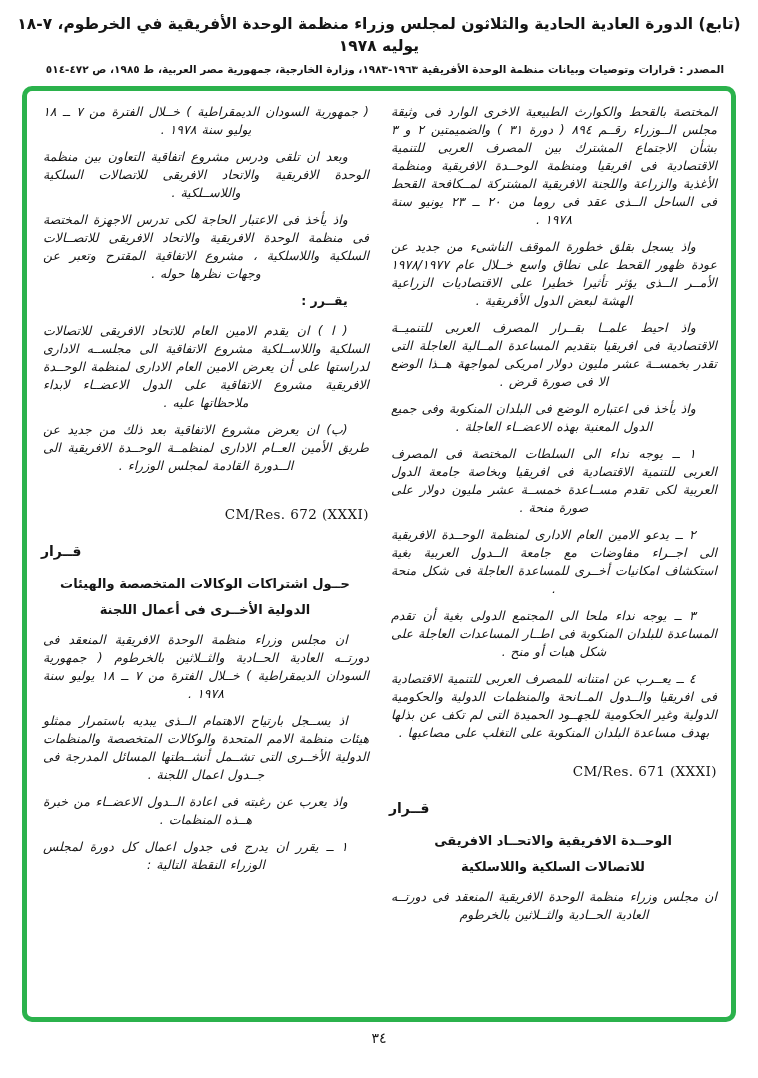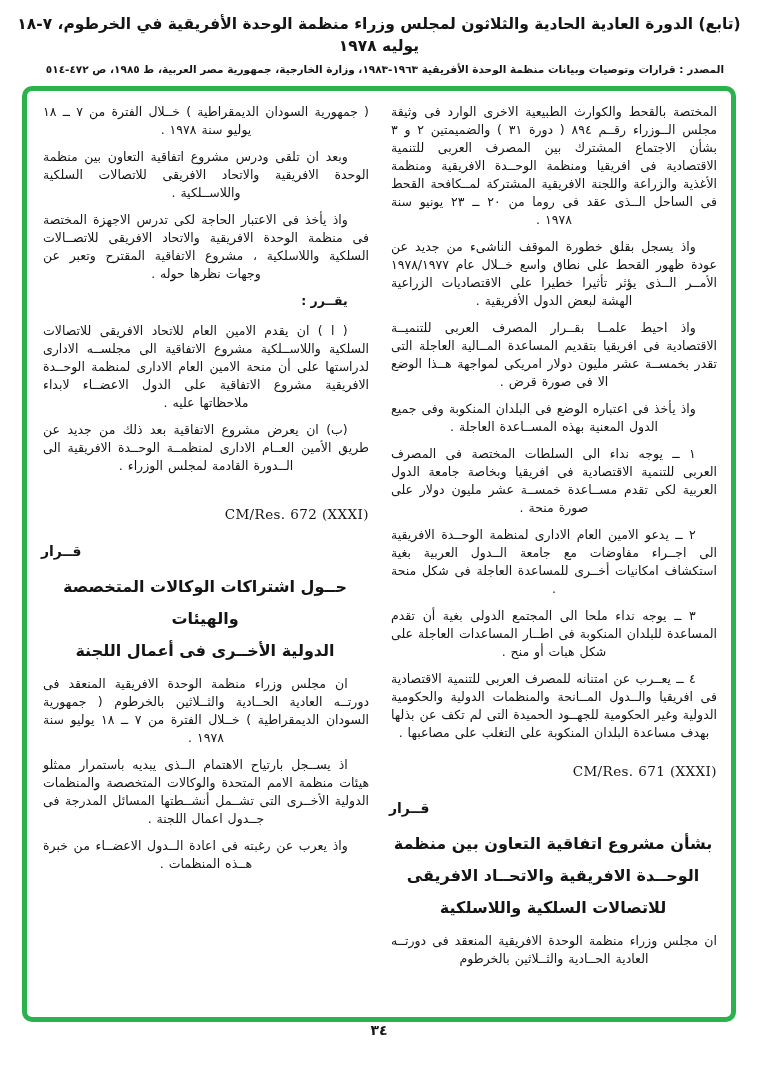--- a/index.html
+++ b/index.html
@@ -61,20 +61,21 @@
     font-size: 12.5px;
     line-height: 1.44;
     text-align: justify;
   }
   .para {
     margin: 0 0 9px 2px;
     text-indent: 1.7em;
     text-align: justify;
     text-align-last: center;
     word-spacing: 1px;
+    font-style: italic;
   }
   .para.cont {
     text-indent: 0;
   }
   .decides-label {
     text-align: right;
     padding-right: 1.7em;
     margin: 4px 0 12px 0;
     font-weight: bold;
   }
@@ -94,78 +95,78 @@
     font-weight: bold;
     font-size: 14px;
     margin: 16px 0 10px 0;
   }
   .res-title {
     margin: 2px 0 8px 0;
   }
   .res-title-line {
     text-align: center;
     font-weight: bold;
-    font-size: 16px;
+    font-size: 13px;
     line-height: 2.0;
   }
   .page-footer {
     text-align: center;
-    font-weight: bold;
+    font-weight: normal;
     font-size: 14px;
-    margin-top: 0;
+    margin-top: 8px;
   }
 </style>
 </head>
 <body>
 
 <div class="page">
 
   <div class="page-header">
     <div class="header-line1">(تابع) الدورة العادية الحادية والثلاثون لمجلس وزراء منظمة الوحدة الأفريقية في الخرطوم، ٧-١٨ يوليه ١٩٧٨</div>
     <div class="header-line2">المصدر : قرارات وتوصيات وبيانات منظمة الوحدة الأفريقية ١٩٦٣-١٩٨٣، وزارة الخارجية، جمهورية مصر العربية، ط ١٩٨٥، ص ٤٧٢-٥١٤</div>
   </div>
 
   <div class="content-frame">
     <div class="columns">
 
       <div class="col">
         <p class="para cont">المختصة بالقحط والكوارث الطبيعية الاخرى الوارد فى وثيقة مجلس الــوزراء رقــم ٨٩٤ ( دورة ٣١ ) والضميمتين ٢ و ٣ بشأن الاجتماع المشترك بين المصرف العربى للتنمية الاقتصادية فى افريقيا ومنظمة الوحــدة الافريقية ومنظمة الأغذية والزراعة واللجنة الافريقية المشتركة لمــكافحة القحط فى الساحل الــذى عقد فى روما من ٢٠ ــ ٢٣ يونيو سنة ١٩٧٨ .</p>
         <p class="para">واذ يسجل بقلق خطورة الموقف الناشىء من جديد عن عودة ظهور القحط على نطاق واسع خــلال عام ١٩٧٨/١٩٧٧ الأمــر الــذى يؤثر تأثيرا خطيرا على الاقتصاديات الزراعية الهشة لبعض الدول الأفريقية .</p>
         <p class="para">واذ احيط علمــا بقــرار المصرف العربى للتنميــة الاقتصادية فى افريقيا بتقديم المساعدة المــالية العاجلة التى تقدر بخمســة عشر مليون دولار امريكى لمواجهة هــذا الوضع الا فى صورة قرض .</p>
-        <p class="para">واذ يأخذ فى اعتباره الوضع فى البلدان المنكوبة وفى جميع الدول المعنية بهذه المســاعدة العاجلة .</p>
+        <p class="para">واذ يأخذ فى اعتباره الوضع فى البلدان المنكوبة وفى جميع الدول المعنية بهذه الاعضــاء العاجلة .</p>
         <p class="para">١ ــ يوجه نداء الى السلطات المختصة فى المصرف العربى للتنمية الاقتصادية فى افريقيا وبخاصة جامعة الدول العربية لكى تقدم مســاعدة خمســة عشر مليون دولار على صورة منحة .</p>
         <p class="para">٢ ــ يدعو الامين العام الادارى لمنظمة الوحــدة الافريقية الى اجــراء مفاوضات مع جامعة الــدول العربية بغية استكشاف امكانيات أخــرى للمساعدة العاجلة فى شكل منحة .</p>
         <p class="para">٣ ــ يوجه نداء ملحا الى المجتمع الدولى بغية أن تقدم المساعدة للبلدان المنكوبة فى اطــار المساعدات العاجلة على شكل هبات أو منح .</p>
         <p class="para">٤ ــ يعــرب عن امتنانه للمصرف العربى للتنمية الاقتصادية فى افريقيا والــدول المــانحة والمنظمات الدولية والحكومية الدولية وغير الحكومية للجهــود الحميدة التى لم تكف عن بذلها بهدف مساعدة البلدان المنكوبة على التغلب على مصاعبها .</p>
         <div class="res-code">CM/Res. 671 (XXXI)</div>
         <div class="res-heading">قــرار</div>
         <div class="res-title">
-          <div class="res-title-line">بشأن مشروع اتفاقية التعاون بين منظمة</div>
           <div class="res-title-line">الوحــدة الافريقية والاتحــاد الافريقى</div>
           <div class="res-title-line">للاتصالات السلكية واللاسلكية</div>
         </div>
         <p class="para cont">ان مجلس وزراء منظمة الوحدة الافريقية المنعقد فى دورتــه العادية الحــادية والثــلاثين بالخرطوم</p>
       </div>
 
       <div class="col">
         <p class="para cont">( جمهورية السودان الديمقراطية ) خــلال الفترة من ٧ ــ ١٨ يوليو سنة ١٩٧٨ .</p>
         <p class="para">وبعد ان تلقى ودرس مشروع اتفاقية التعاون بين منظمة الوحدة الافريقية والاتحاد الافريقى للاتصالات السلكية واللاســلكية .</p>
         <p class="para">واذ يأخذ فى الاعتبار الحاجة لكى تدرس الاجهزة المختصة فى منظمة الوحدة الافريقية والاتحاد الافريقى للاتصــالات السلكية واللاسلكية ، مشروع الاتفاقية المقترح وتعبر عن وجهات نظرها حوله .</p>
         <div class="decides-label">يقــرر :</div>
-        <p class="para">( ا ) ان يقدم الامين العام للاتحاد الافريقى للاتصالات السلكية واللاســلكية مشروع الاتفاقية الى مجلســه الادارى لدراستها على أن منحة الامين العام الادارى لمنظمة الوحــدة الافريقية مشروع الاتفاقية على الدول الاعضــاء لابداء ملاحظاتها عليه .</p>
+        <p class="para">( ا ) ان يقدم الامين العام للاتحاد الافريقى للاتصالات السلكية واللاســلكية مشروع الاتفاقية الى مجلســه الادارى لدراستها على أن يعرض الامين العام الادارى لمنظمة الوحــدة الافريقية مشروع الاتفاقية على الدول الاعضــاء لابداء ملاحظاتها عليه .</p>
         <p class="para">(ب) ان يعرض مشروع الاتفاقية بعد ذلك من جديد عن طريق الأمين العــام الادارى لمنظمــة الوحــدة الافريقية الى الــدورة القادمة لمجلس الوزراء .</p>
         <div class="res-code spaced">CM/Res. 672 (XXXI)</div>
         <div class="res-heading">قــرار</div>
         <div class="res-title">
           <div class="res-title-line">حــول اشتراكات الوكالات المتخصصة والهيئات</div>
           <div class="res-title-line">الدولية الأخــرى فى أعمال اللجنة</div>
         </div>
         <p class="para">ان مجلس وزراء منظمة الوحدة الافريقية المنعقد فى دورتــه العادية الحــادية والثــلاثين بالخرطوم ( جمهورية السودان الديمقراطية ) خــلال الفترة من ٧ ــ ١٨ يوليو سنة ١٩٧٨ .</p>
         <p class="para">اذ يســجل بارتياح الاهتمام الــذى يبديه باستمرار ممثلو هيئات منظمة الامم المتحدة والوكالات المتخصصة والمنظمات الدولية الأخــرى التى تشــمل أنشــطتها المسائل المدرجة فى جــدول اعمال اللجنة .</p>
         <p class="para">واذ يعرب عن رغبته فى اعادة الــدول الاعضــاء من خبرة هــذه المنظمات .</p>
+        <p class="para">١ ــ يقرر ان يدرج فى جدول اعمال كل دورة لمجلس الوزراء النقطة التالية :</p>
       </div>
 
     </div>
   </div>
 
   <div class="page-footer">٣٤</div>
 
 </div>
 
 </body></html>

